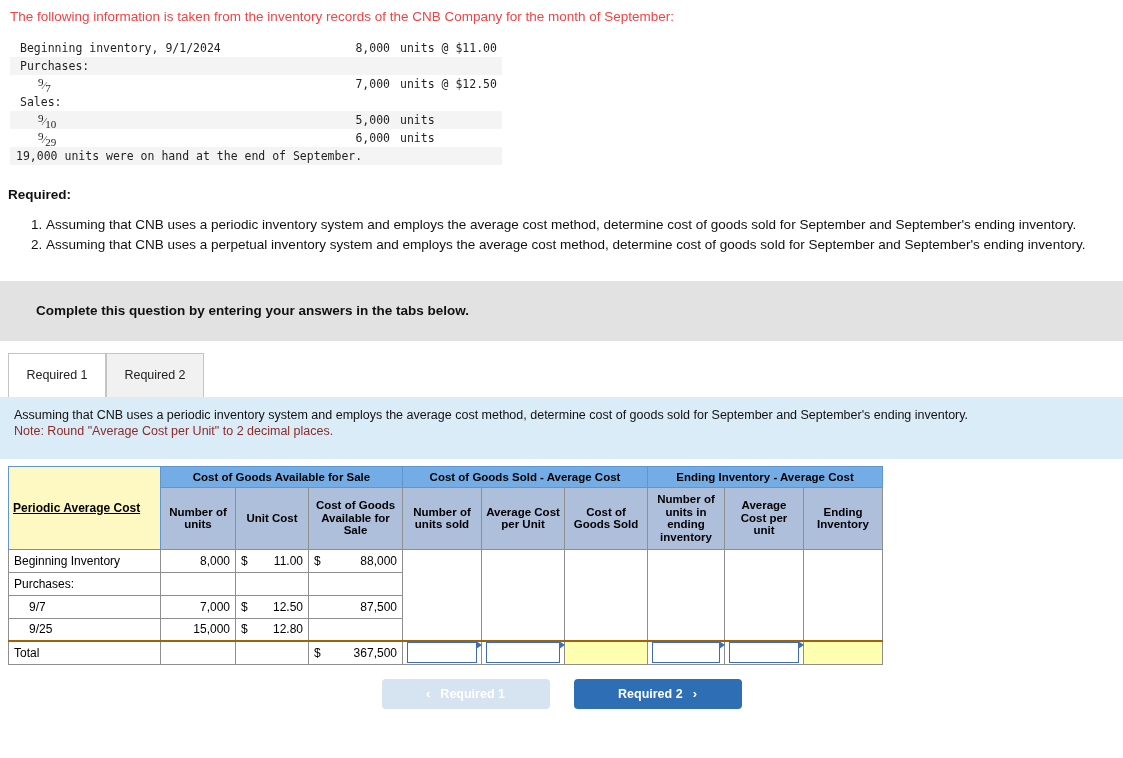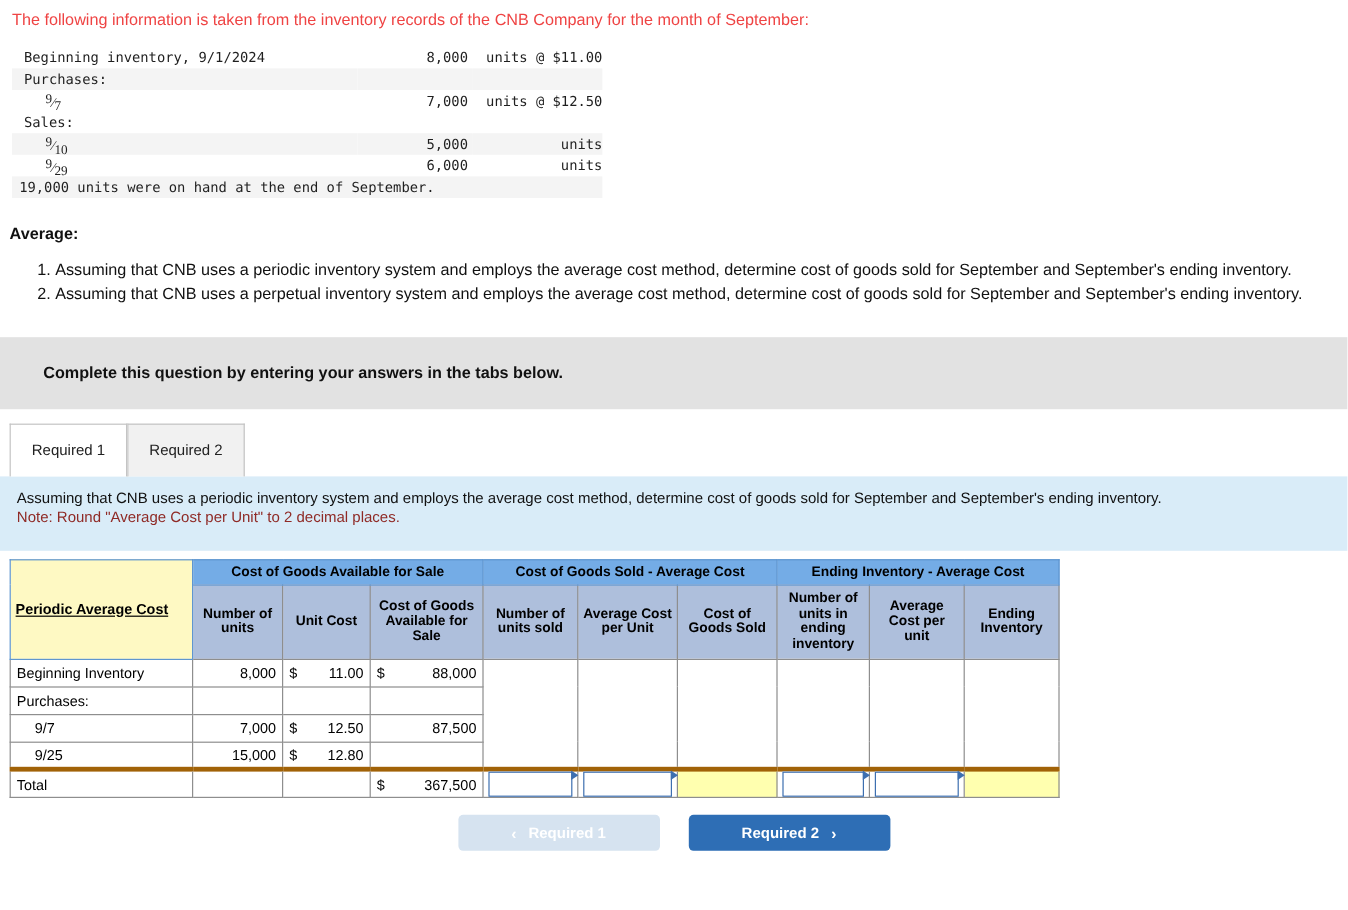--- a/index.html
+++ b/index.html
@@ -37,21 +37,21 @@
   .data-block tr.shade { background: #f4f4f4; }
   .data-block td {
     padding: 1px 0 1px 0;
     height: 16px;
     vertical-align: middle;
     white-space: nowrap;
   }
   .data-block td.lab { padding-left: 10px; width: 260px; margin-top: 36px; }
   .data-block td.lab.ind { padding-left: 28px; }
   .data-block td.val { text-align: right; padding-right: 4px; width: 92px; }
-  .data-block td.unit { padding-left: 6px; text-align: right; }
+  .data-block td.unit { padding-left: 6px; }
   .data-block td.full { padding-left: 6px; }
 
   .frac {
     display: inline-block;
     font-family: "Liberation Serif", serif;
     font-size: 12px;
     line-height: 1;
     position: relative;
     top: 1px;
   }
@@ -193,21 +193,21 @@
     position: relative;
   }
   table.ws td.money .ds {
     position: absolute;
     left: 5px;
     top: 50%;
     transform: translateY(-50%);
   }
 
   
-  tr.total td { border-top: 4px solid #a16207; }
+  tr.total td { border-top: 2px solid #a16207; }
   tr.total td.lbl { font-size: 12px; }
   td.inputcell {
     padding: 0;
     background: #ffffff;
   }
   .inp {
     width: 100%;
     height: 21px;
     box-sizing: border-box;
     border: 1.5px solid #3d6fb0;
@@ -305,21 +305,21 @@
       </td>
       <td class="val">6,000</td>
       <td class="unit">units</td>
     </tr>
     <tr class="shade">
       <td class="full" colspan="3">19,000 units were on hand at the end of September.</td>
     </tr>
   </tbody>
 </table>
 
-<div class="required-head">Average:</div>
+<div class="required-head">Required:</div>
 <ol class="req-list">
   <li>Assuming that CNB uses a periodic inventory system and employs the average cost method, determine cost of goods sold for September and September's ending inventory.</li>
   <li>Assuming that CNB uses a perpetual inventory system and employs the average cost method, determine cost of goods sold for September and September's ending inventory.</li>
 </ol>
 
 <div class="gray-banner">Complete this question by entering your answers in the tabs below.</div>
 
 <div class="tabstrip">
   <div class="tab active">Required 1</div>
   <div class="tab inactive">Required 2</div>

